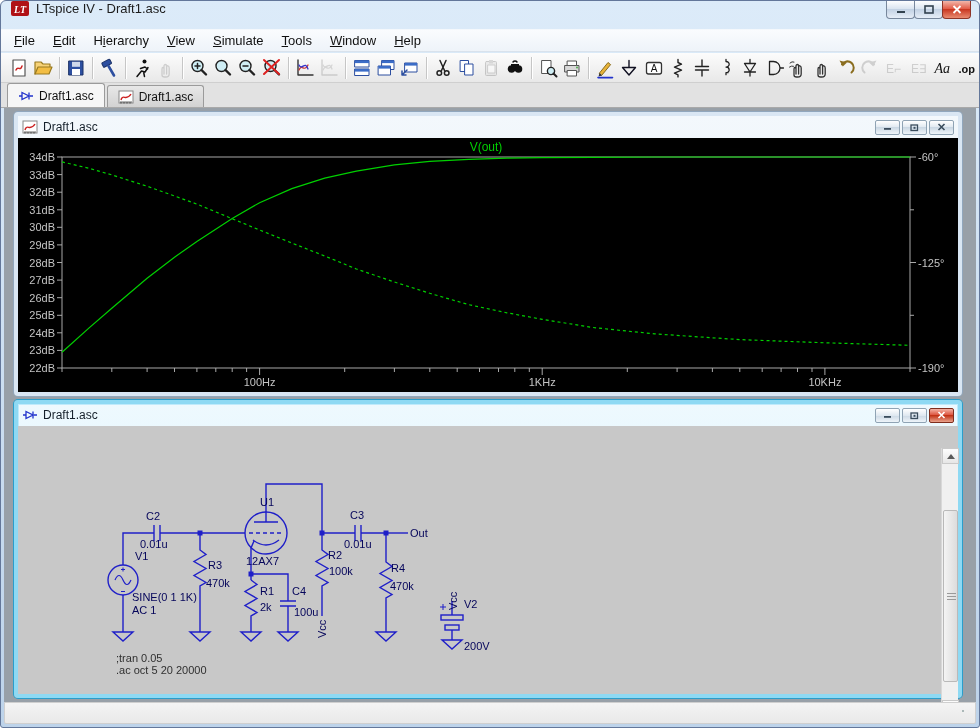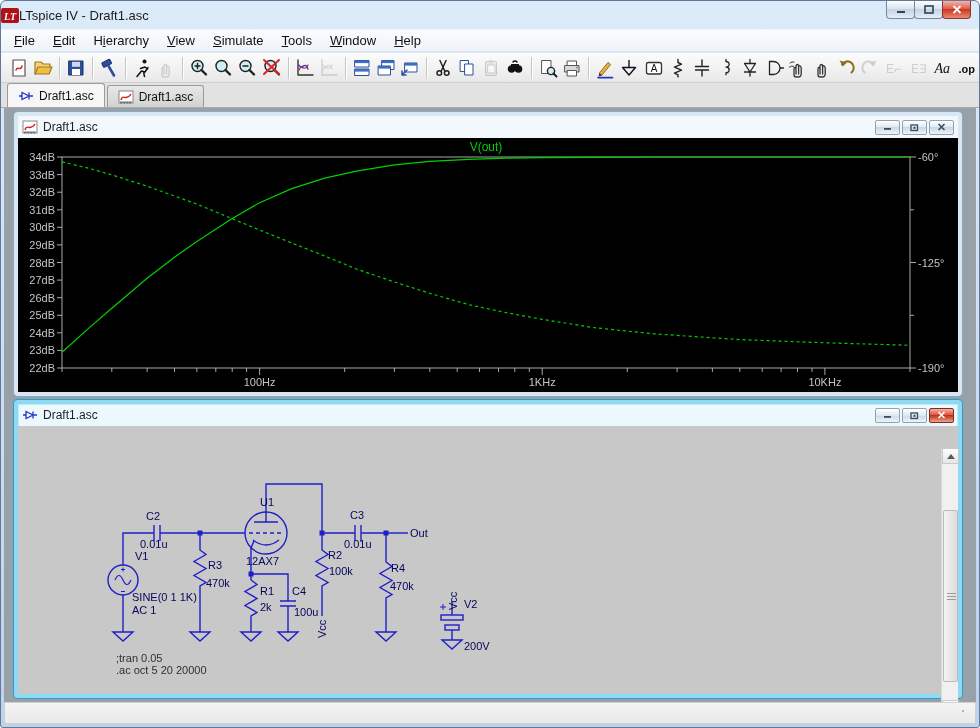--- a/index.html
+++ b/index.html
@@ -1,21 +1,21 @@
 <!DOCTYPE html>
 <html><head>
 <meta charset="utf-8">
 <style>
   html,body{margin:0;padding:0;background:#fff;}
   *{box-sizing:border-box;}
   #app{position:relative;width:980px;height:728px;font-family:"Liberation Sans",sans-serif;
     background:linear-gradient(#dcebf9,#bdd3ea);border:1px solid #63779a;border-radius:6px 6px 3px 3px;overflow:hidden;}
   
-  .titlebar{position:absolute;left:0;top:0;right:0;height:28px;display:flex;align-items:center;}
-  .titlebar .title{font-size:13px;color:#1c1c1c;margin-left:0;}
+  .titlebar{position:absolute;left:0;top:0;right:0;height:28px;display:flex;align-items:flex-start;padding-left:10px;}
+  .titlebar .title{font-size:13px;color:#1c1c1c;margin-left:7px;}
   .logo{width:18px;height:15px;display:inline-block;}
   .win-controls{position:absolute;top:0;right:8px;display:flex;}
   .wbtn{width:29px;height:18px;border:1px solid #77879c;border-top:none;display:flex;align-items:center;justify-content:center;
     background:linear-gradient(#fdfeff,#d7e2ef 50%,#c3d2e4 50%,#e6eef8);border-radius:0 0 4px 4px;margin-left:-1px;}
   .wbtn.close{background:linear-gradient(#f2b6aa,#e25d49 45%,#c93822 50%,#e98b71);border-color:#8e3528;}
   
   .menubar{position:absolute;left:0;top:28px;right:0;height:23px;background:linear-gradient(#fafcfe,#eef3f9);
     border-top:1px solid #f4f8fc;border-bottom:1px solid #d9e2ec;display:flex;align-items:center;padding-left:4px;font-size:13px;color:#111;}
   .menu-item{padding:2px 9px;cursor:default;}
   

